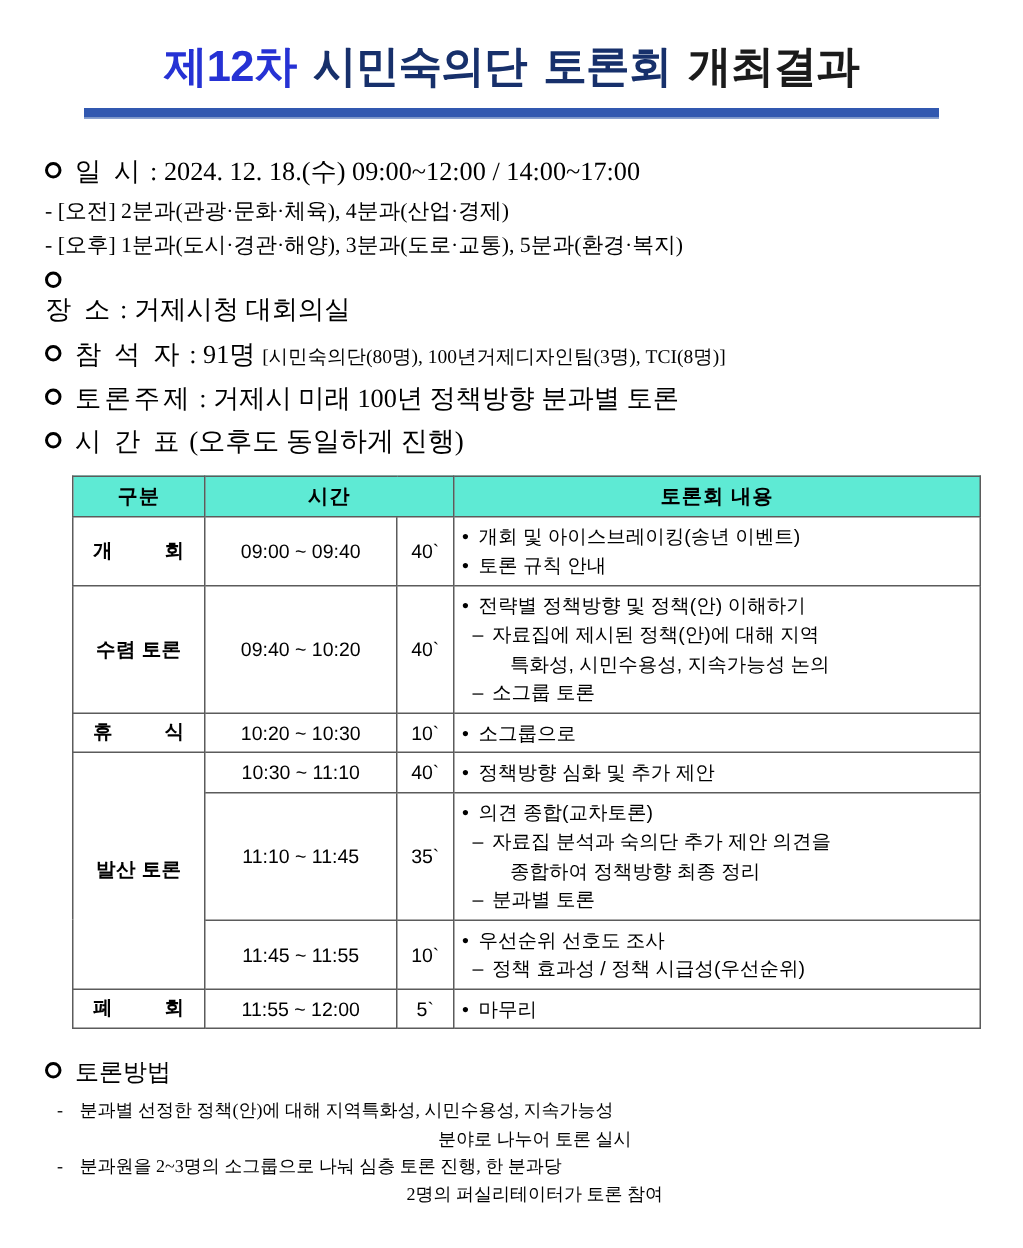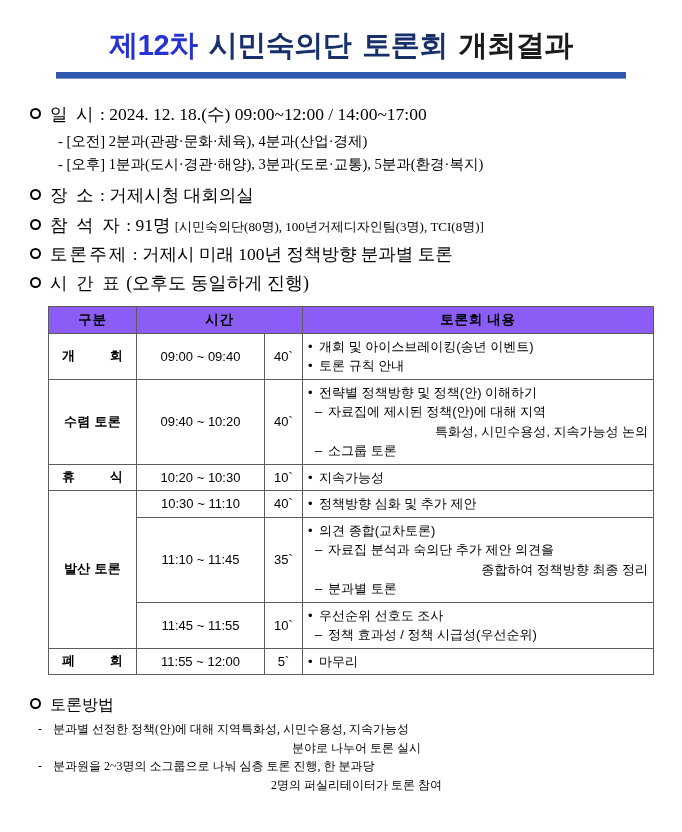--- a/index.html
+++ b/index.html
@@ -46,21 +46,20 @@
     margin-right: 9px;
     flex: 0 0 auto;
     position: relative;
     top: -1px;
   }
   .li-main { font-size: 17.5px; line-height: 1.55; white-space: nowrap; }
   .label-sp { letter-spacing: 0.12em; margin-top: 25px; }
   .sub-line {
     font-size: 14.5px;
     line-height: 1.6;
-    margin-left: 28px;
     white-space: nowrap;
   }
   .small-note { font-size: 18px; }
   .fine { font-size: 13px; }
 
   
   .tbl-wrap { padding: 6px 28px 0 48px; }
   table.sched {
     width: 100%;
     border-collapse: collapse;
@@ -72,21 +71,21 @@
   table.sched col.c3 { width: 38px; }
   table.sched col.c4 { width: auto; }
 
   table.sched th, table.sched td {
     border: 1px solid #5b5b5b;
     padding: 3px 5px;
     font-size: 13px;
     vertical-align: middle;
   }
   table.sched thead th {
-    background: #8b5cf6;
+    background: #5eead4;
     font-weight: bold;
     text-align: center;
     font-size: 13.5px;
     padding: 4px 5px;
     letter-spacing: 0.05em;
   }
   td.cat {
     text-align: center;
     font-weight: bold;
     font-size: 13.5px;
@@ -102,21 +101,21 @@
     display: inline-block;
     width: 11px;
     font-size: 13px;
   }
   .cl.d::before {
     content: "\2013";
     display: inline-block;
     width: 13px;
     margin-left: 7px;
   }
-  .cl.cont { padding-left: 32px; text-align: right; }
+  .cl.cont { padding-left: 32px; }
 
   
   .footer-area { padding: 18px 30px 0 30px; }
   .f-sub {
     font-size: 12px;
     line-height: 1.55;
     margin-left: 8px;
     white-space: nowrap;
   }
   .f-sub .dash { display: inline-block; width: 15px; }
@@ -136,21 +135,21 @@
 
   <div class="body-area">
 
     <div class="li">
       <span class="bullet-o"></span>
       <span class="li-main"><span class="label-sp">일      시</span><span> : </span><span>2024. 12. 18.(수) 09:00~12:00 / 14:00~17:00</span></span>
     </div>
     <div class="sub-line">- [오전]  2분과(관광·문화·체육), 4분과(산업·경제)</div>
     <div class="sub-line">- [오후]  1분과(도시·경관·해양), 3분과(도로·교통), 5분과(환경·복지)</div>
 
-    <div class="li" style="margin-top:6px;">
+    <div class="li" style="margin-top:6px;flex-direction:column;">
       <span class="bullet-o"></span>
       <span class="li-main"><span class="label-sp">장      소</span><span> : </span><span>거제시청 대회의실</span></span>
     </div>
 
     <div class="li">
       <span class="bullet-o"></span>
       <span class="li-main"><span class="label-sp">참 석 자</span><span> : </span><span>91명</span> <span class="fine">[시민숙의단(80명), 100년거제디자인팀(3명), TCI(8명)]</span></span>
     </div>
 
     <div class="li">
@@ -209,21 +208,21 @@
           <tr>
             <td class="cat">
               <span style="display: flex; justify-content: space-between; padding: 0px 8px;">
                 <span>휴</span>
                 <span>식</span>
               </span>
             </td>
             <td class="time">10:20 ~ 10:30</td>
             <td class="dur">10`</td>
             <td class="content">
-              <div class="cl b">지속가능성</div>
+              <div class="cl b">소그룹으로</div>
             </td>
           </tr>
           <tr>
             <td class="cat" rowspan="3">발산 토론</td>
             <td class="time">10:30 ~ 11:10</td>
             <td class="dur">40`</td>
             <td class="content">
               <div class="cl b">정책방향 심화 및 추가 제안</div>
             </td>
           </tr>

